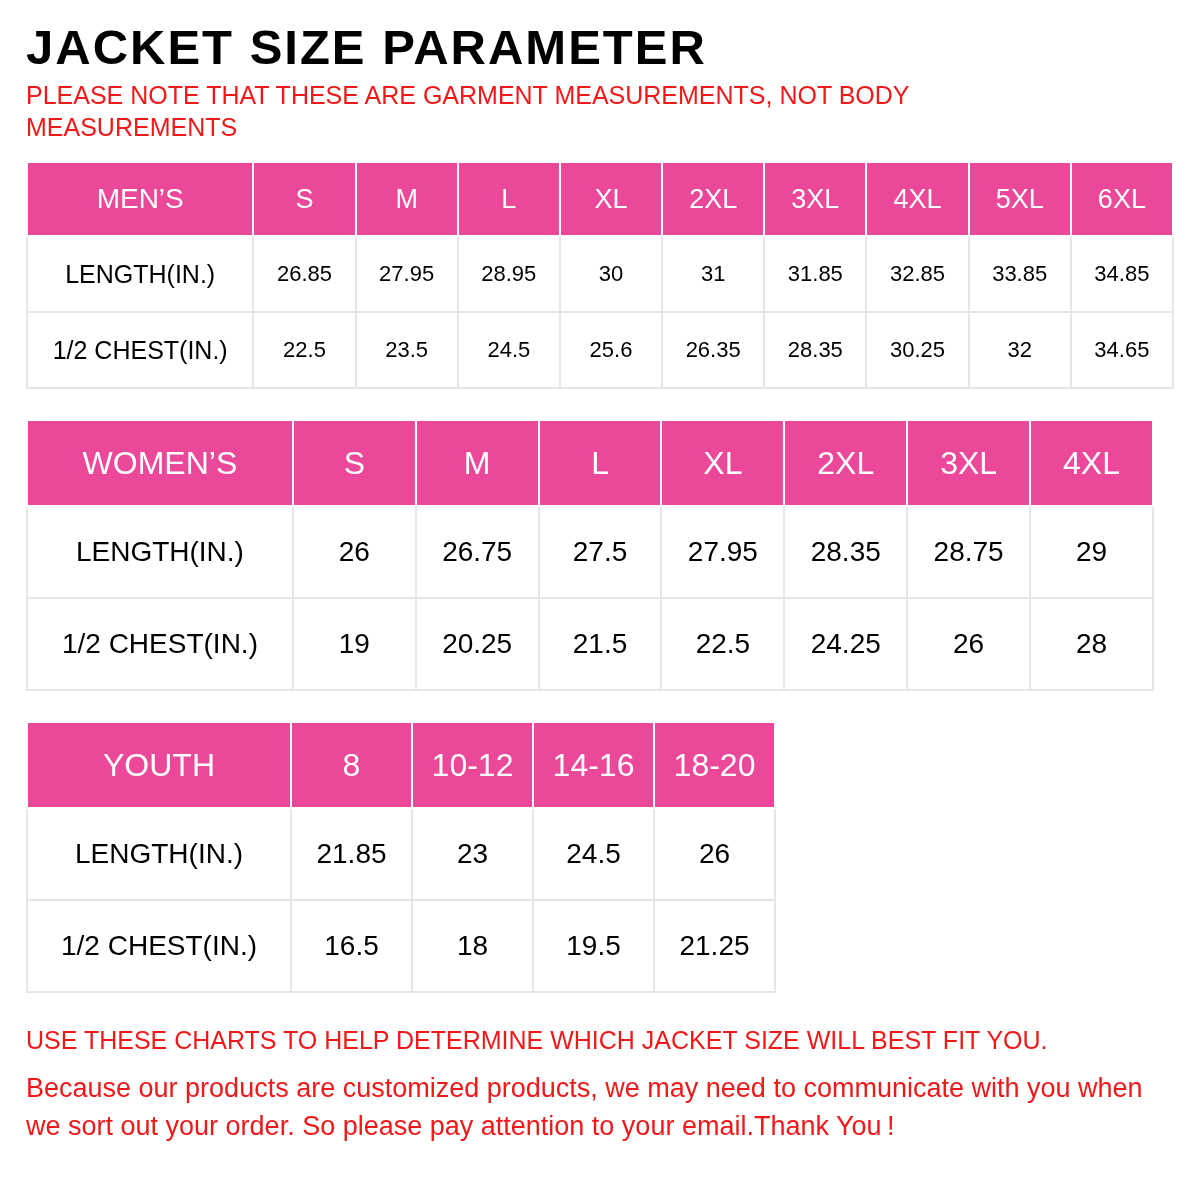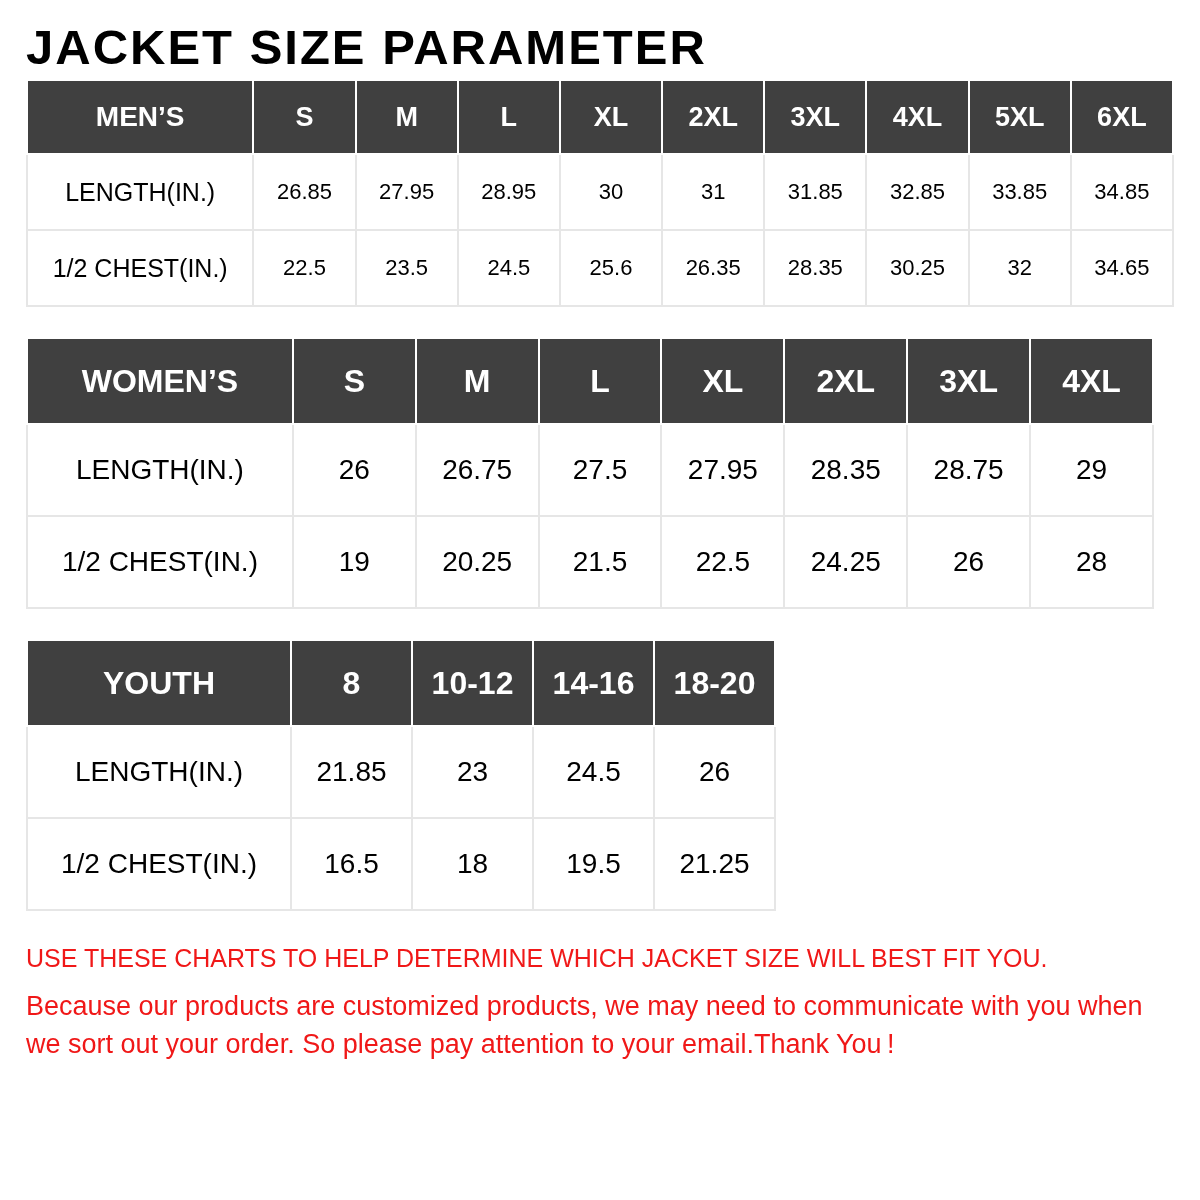--- a/index.html
+++ b/index.html
@@ -42,24 +42,23 @@
     margin-bottom: 30px;
   }
   table.size-table td, table.size-table th {
     border: 2px solid #e6e6e6;
     text-align: center;
     font-weight: normal;
     color: #000;
     background: #ffffff;
   }
   table.size-table thead td {
-    background: #404040;
+    background: #ec4899;
     color: #ffffff;
     border: 2px solid #ffffff;
-    font-weight: bold;
   }
   
   #mens-table {
     width: 1148px;
   }
   #mens-table thead td {
     height: 70px;
     font-size: 27px;
   }
   #mens-table tbody td {
@@ -113,20 +112,21 @@
     font-size: 25px;
   }
 </style>
 </head>
 <body>
 
 <div class="page">
 
   <h1 class="title">JACKET SIZE PARAMETER</h1>
 
+  <p class="note">PLEASE NOTE THAT THESE ARE GARMENT MEASUREMENTS, NOT BODY MEASUREMENTS</p>
 
   <table class="size-table" id="mens-table">
     <colgroup>
       <col style="width:226px">
       <col style="width:102px">
       <col style="width:102px">
       <col style="width:102px">
       <col style="width:102px">
       <col style="width:102px">
       <col style="width:102px">

